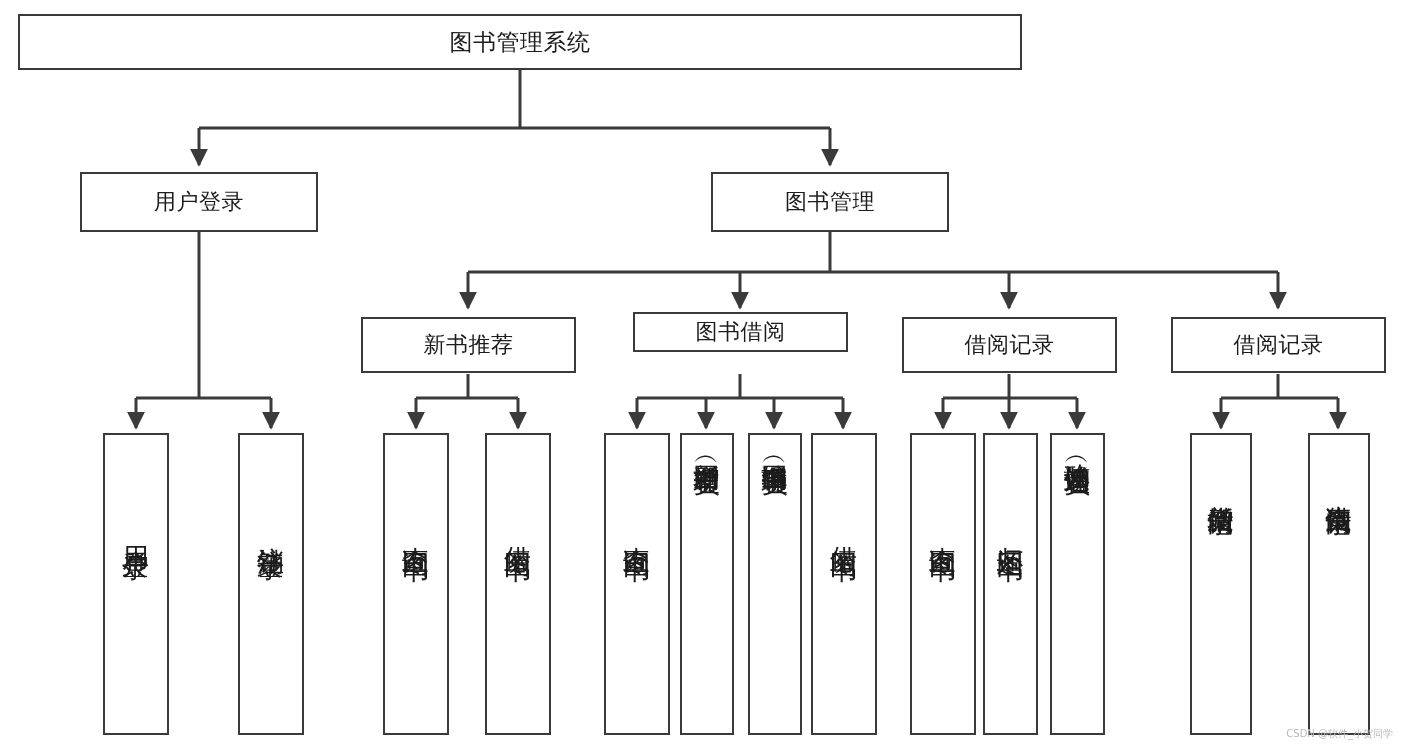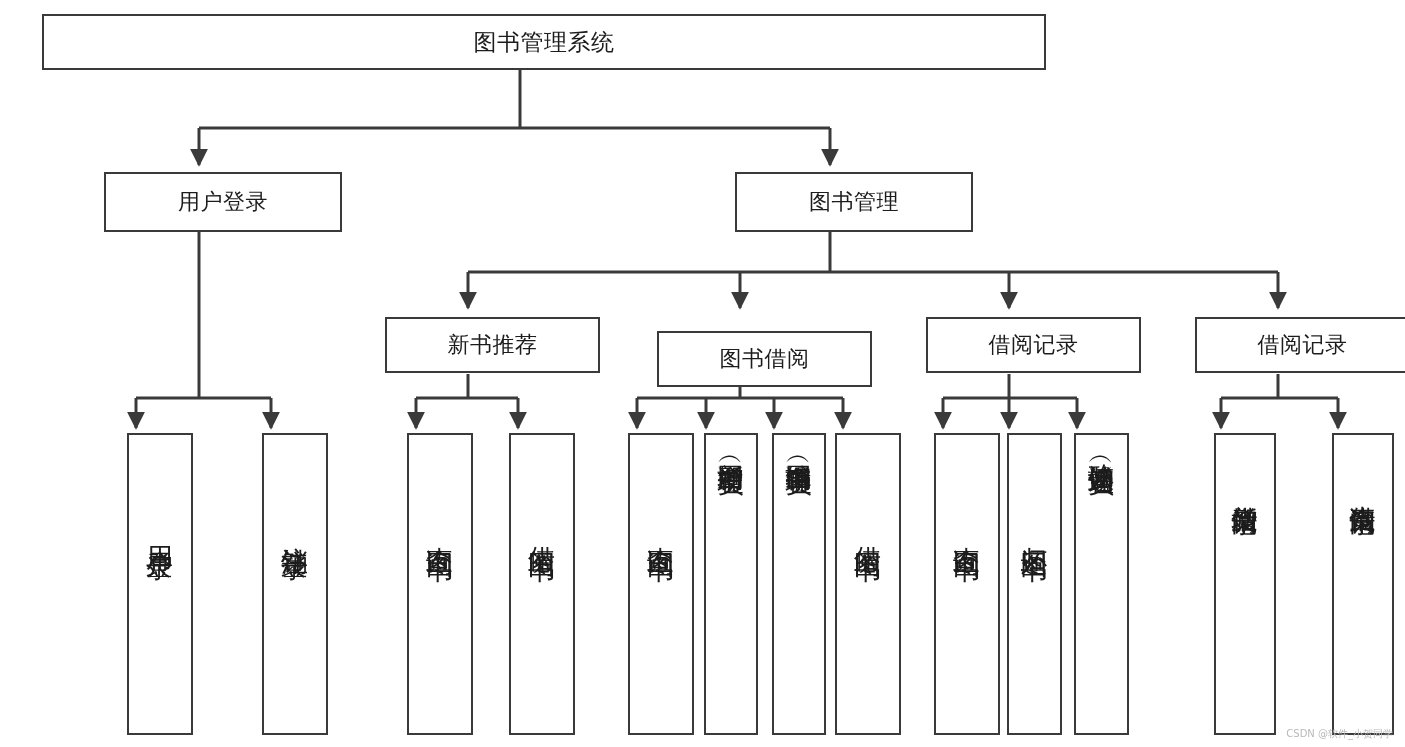--- a/index.html
+++ b/index.html
@@ -20,21 +20,20 @@
   
   .node {
     position: absolute;
     box-sizing: border-box;
     border: 2px solid #3a3a3a;
     background: #ffffff;
     display: flex;
     align-items: center;
     justify-content: center;
     color: #1c1c1c;
-    margin-left: 24px;
   }
   .node .label {
     line-height: 1.05;
     letter-spacing: 0.5px;
     white-space: nowrap;
   }
   
   .node.h .label {
     font-size: 22px;
   }
@@ -144,21 +143,21 @@
   </div>
 
   <div class="node h" style="left:711px; top:172px; width:238px; height:60px;justify-content:center;">
     <span class="label">图书管理</span>
   </div>
 
   <div class="node h" style="left:361px; top:317px; width:215px; height:56px;">
     <span class="label">新书推荐</span>
   </div>
 
-  <div class="node h" style="left:633px; top:331px; width:215px; height:56px;">
+  <div class="node h" style="left:633px; top:312px; width:215px; height:40px;">
     <span class="label">图书借阅</span>
   </div>
 
   <div class="node h" style="left:902px; top:317px; width:215px; height:56px;">
     <span class="label">借阅记录</span>
   </div>
 
   <div class="node h" style="left:1171px; top:317px; width:215px; height:56px;">
     <span class="label">借阅记录</span>
   </div>

